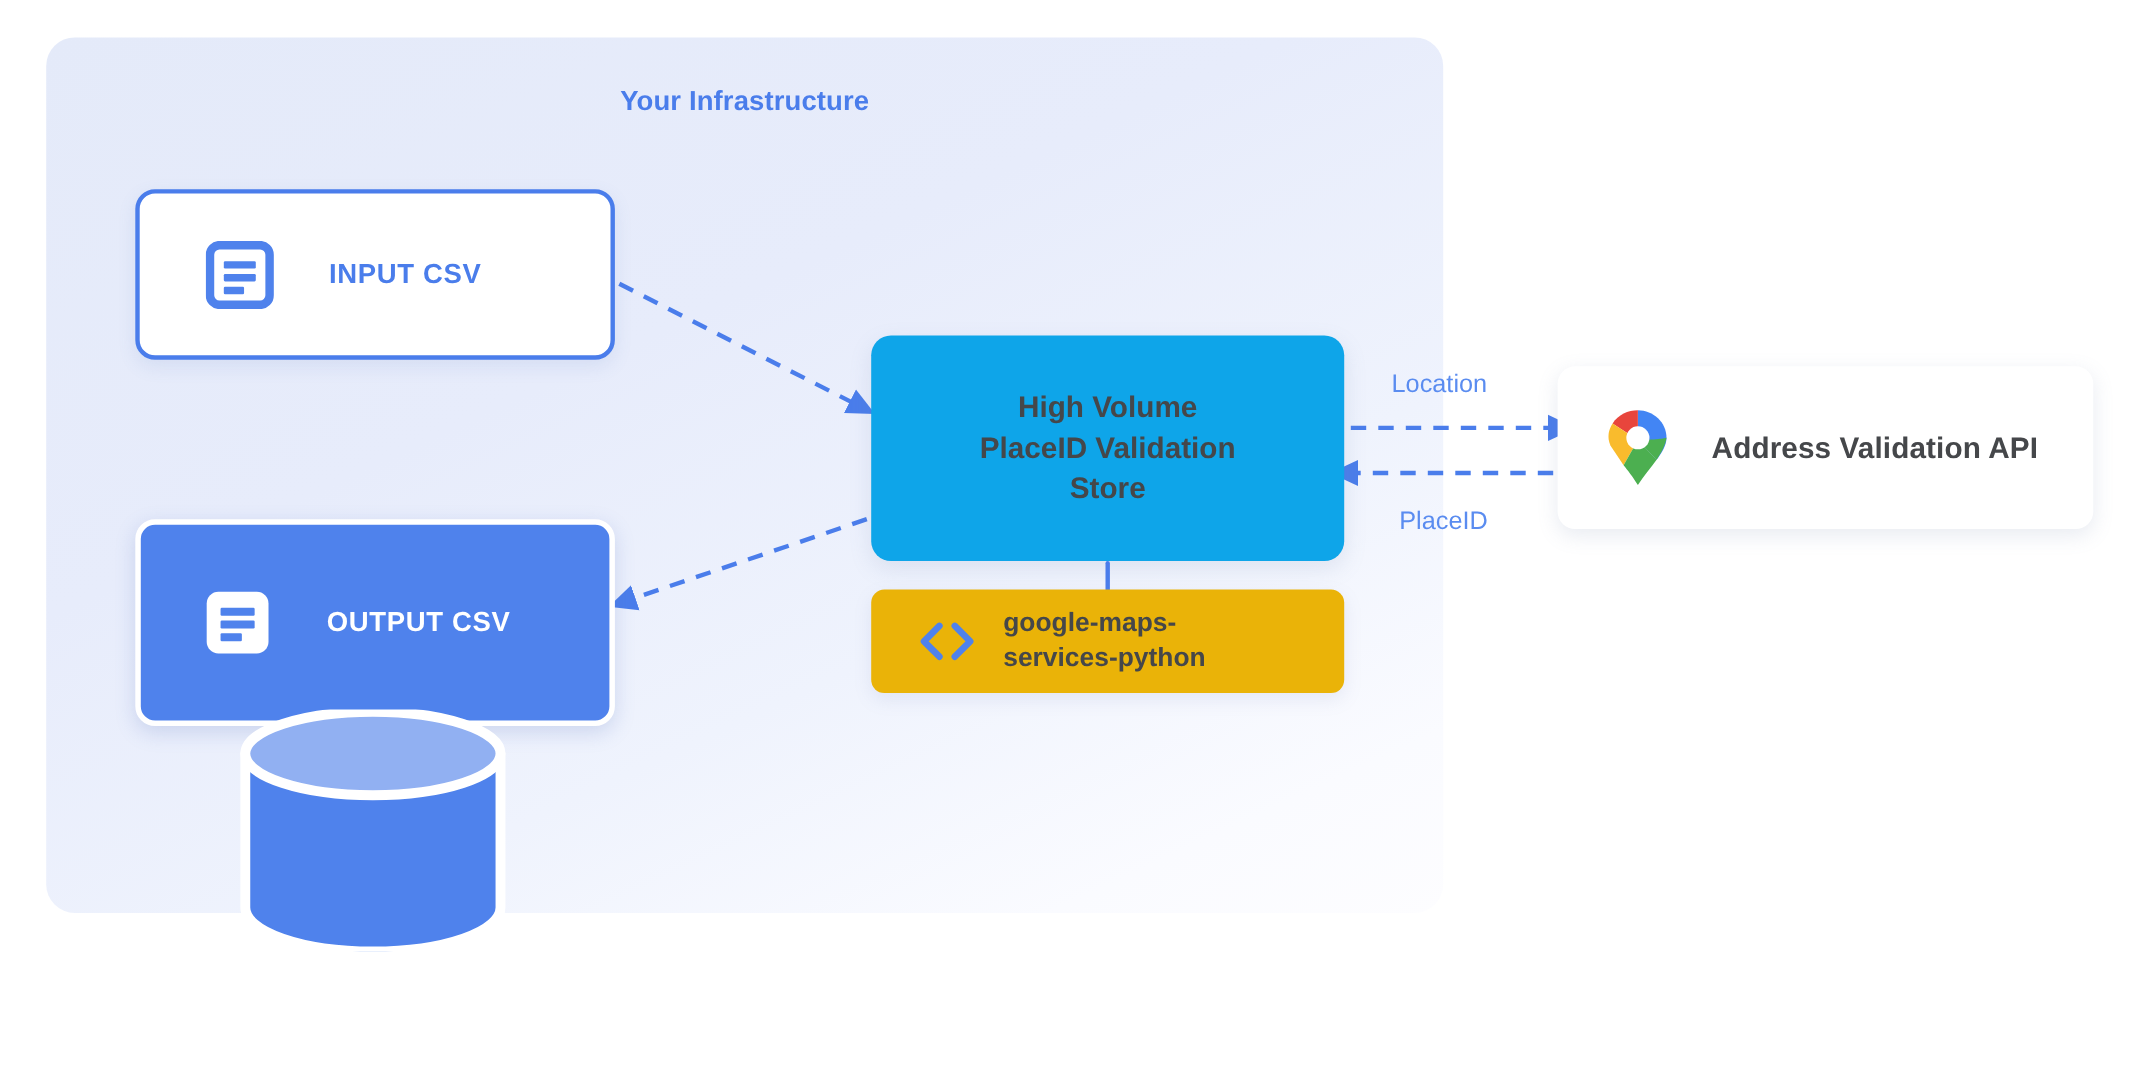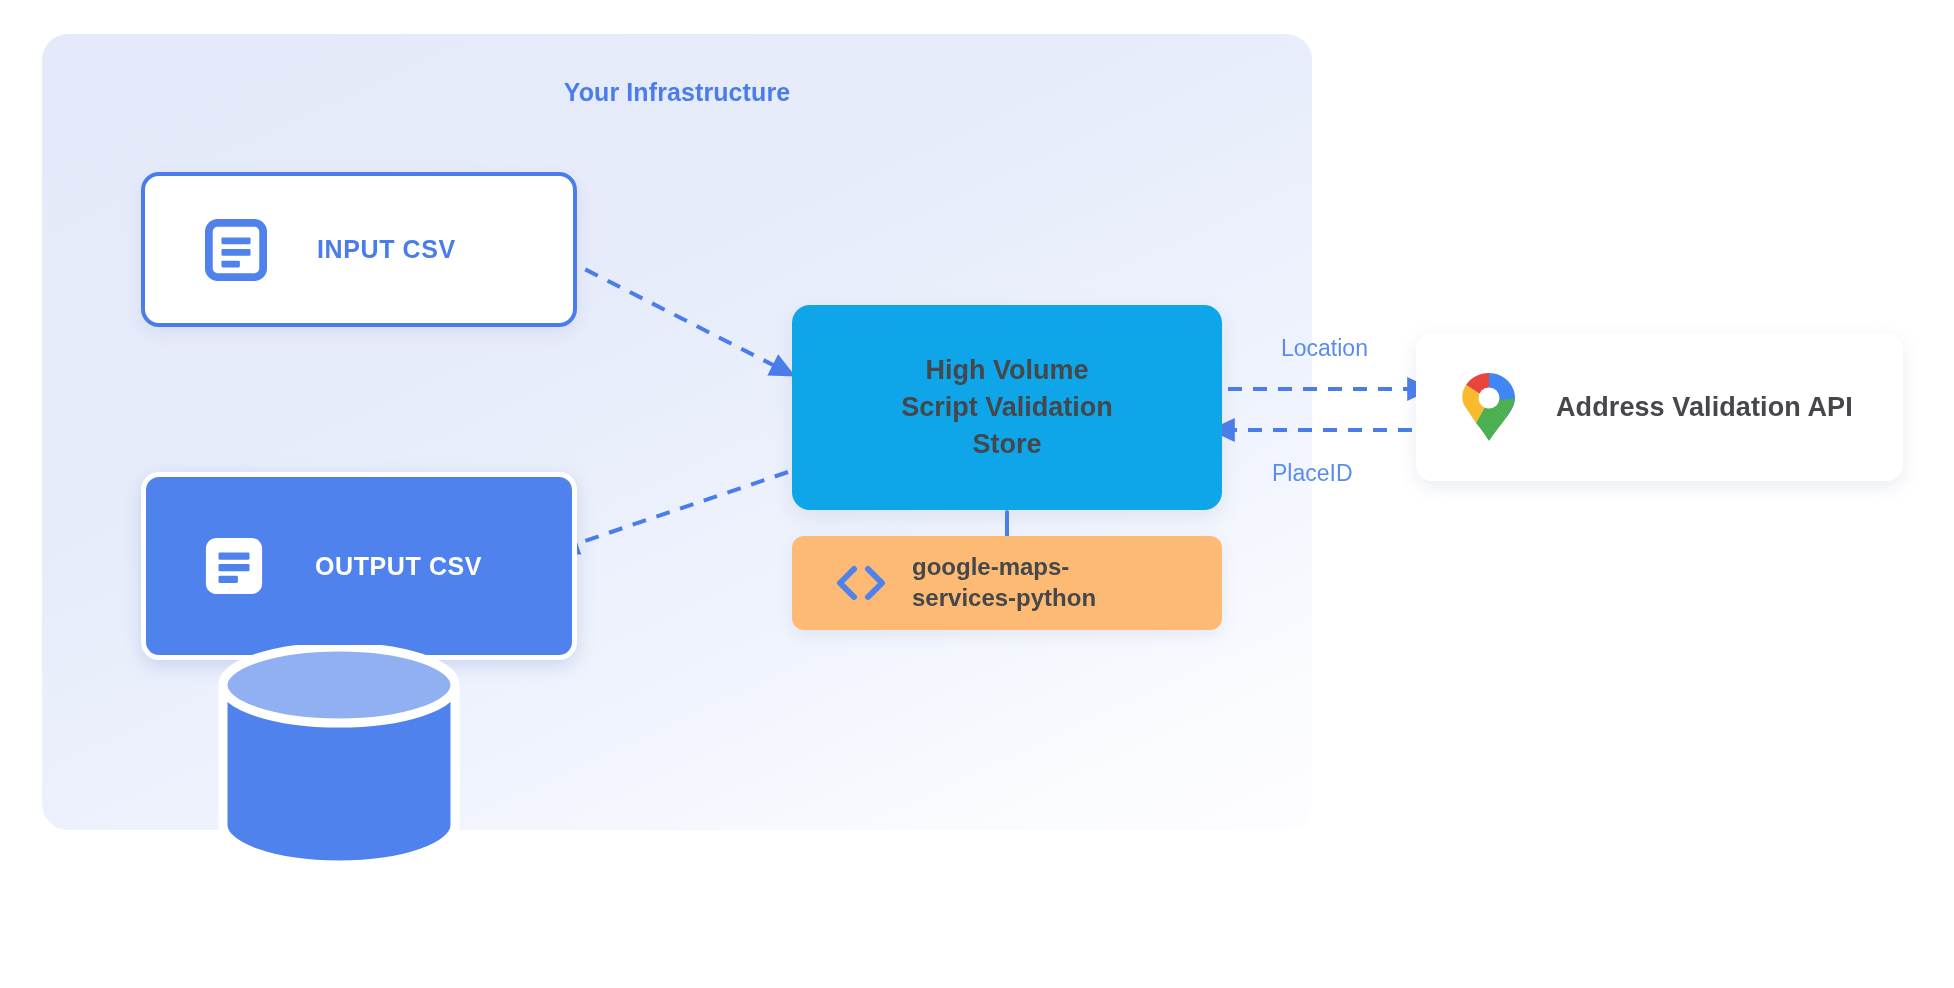--- a/index.html
+++ b/index.html
@@ -44,21 +44,20 @@
     letter-spacing: 0.1px;
   }
 
   
   .node {
     position: absolute;
     box-sizing: border-box;
     display: flex;
     align-items: center;
     border-radius: 16px;
-    margin-left: 18px;
   }
 
   
   .input-csv {
     left: 123px;
     top: 172px;
     width: 436px;
     height: 155px;
     background: #ffffff;
     border: 4px solid #4a7deb;
@@ -136,21 +135,21 @@
   }
 
   
   .library-box {
     position: absolute;
     left: 792px;
     top: 536px;
     width: 430px;
     height: 94px;
     border-radius: 12px;
-    background: #fdba74;
+    background: #eab308;
     box-shadow: 0 6px 16px rgba(120, 135, 175, 0.13);
     display: flex;
     align-items: center;
     padding-left: 40px;
     box-sizing: border-box;
   }
   .code-icon {
     width: 58px;
     height: 40px;
     flex: none;
@@ -213,21 +212,21 @@
     pointer-events: none;
   }
 
   
   .edge-label {
     position: absolute;
     font-size: 23px;
     color: #5a8cf0;
     white-space: nowrap;
   }
-  .label-location { left: 1265px; top: 335px; margin-left: 16px; }
+  .label-location { left: 1265px; top: 335px; }
   .label-placeid  { left: 1272px; top: 460px; }
 
   
   .arrow-layer {
     position: absolute;
     left: 0; top: 0;
     width: 1954px;
     height: 988px;
     pointer-events: none;
   }
@@ -280,21 +279,21 @@
   <svg class="db-cyl" viewBox="0 0 248 220" xmlns="http://www.w3.org/2000/svg">
     <g filter="none">
       <path d="M8 40 L8 180 A116 40 0 0 0 240 180 L240 40 Z" fill="#4f82ec" stroke="#ffffff" stroke-width="9" stroke-linejoin="round"></path>
       <ellipse cx="124" cy="40" rx="116" ry="38" fill="#91b0f2" stroke="#ffffff" stroke-width="9"></ellipse>
     </g>
   </svg>
 
   <div class="script-box">
     <div class="script-text">
       <div>High Volume</div>
-      <div>Script Validation</div>
+      <div>PlaceID Validation</div>
       <div>Store</div>
     </div>
   </div>
 
   <div class="script-connector"></div>
 
   <div class="library-box">
     <svg class="code-icon" viewBox="0 0 58 40" xmlns="http://www.w3.org/2000/svg">
       <path d="M22 6 L8 20 L22 34" fill="none" stroke="#4f82ec" stroke-width="6" stroke-linecap="round" stroke-linejoin="round"></path>
       <path d="M36 6 L50 20 L36 34" fill="none" stroke="#4f82ec" stroke-width="6" stroke-linecap="round" stroke-linejoin="round"></path>

